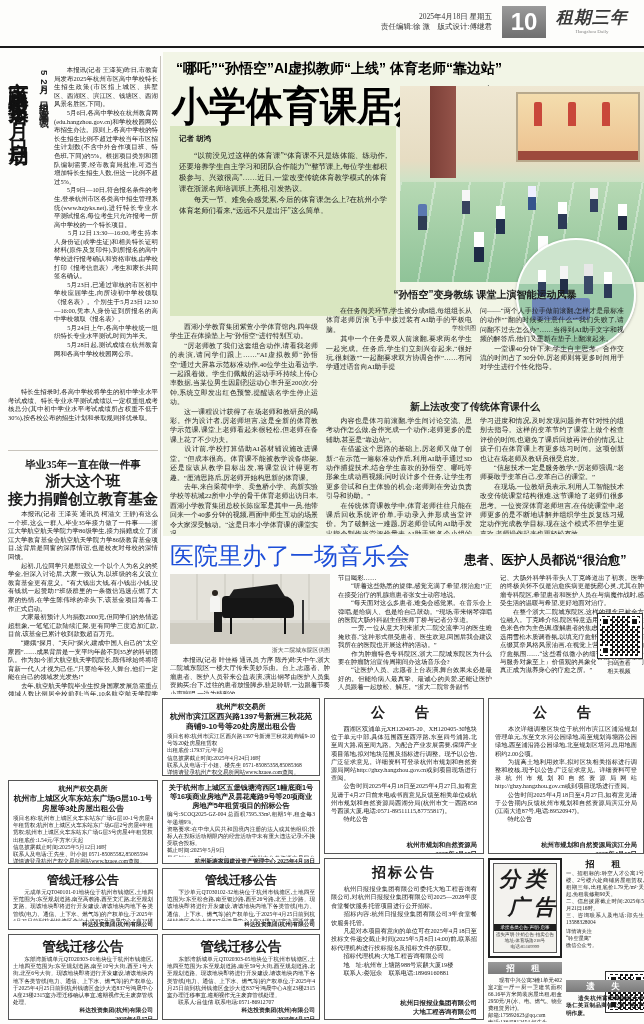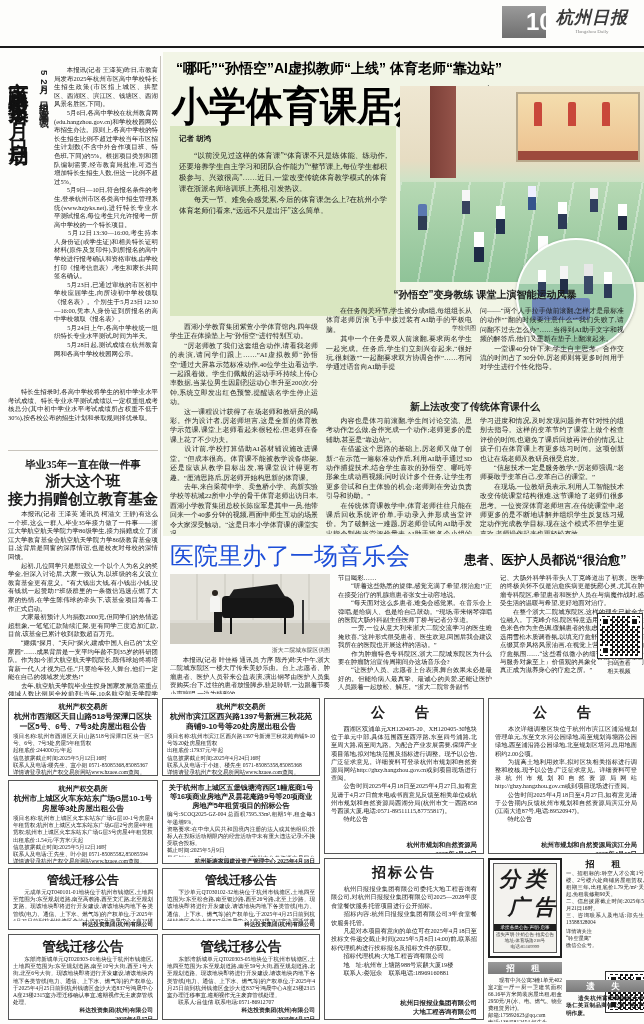--- a/index.html
+++ b/index.html
@@ -22,24 +22,28 @@
   .qr:before,.qr:after,.qr .f3{content:"";position:absolute;width:9px;height:9px;
       background:#151515;box-shadow:inset 0 0 0 2px #fff,inset 0 0 0 3.5px #151515;}
   .qr:before{left:1px;top:1px;} .qr:after{right:1px;top:1px;} .qr .f3{left:1px;bottom:1px;}
   .fig{display:inline-block;border-radius:2px 2px 0 0;}
 </style>
 </head>
 <body>
 
 <div id="page">
 
-  <div class="abs sans" style="right:98px;top:6px;width:20px;height:32px;background:linear-gradient(180deg,#9a9a9a,#6f6f6f);
-       color:#fff;font-size:24px;font-weight:bold;text-align:center;line-height:32px;padding-left:24px;">10</div>
+  <div class="abs rt" style="right:152px;top:12px;width:200px;font-size:7.5px;line-height:10px;color:#333;">
+    <div>2025年4月18日 星期五</div>
+    <div>责任编辑:徐 溦　版式设计:傅继君</div>
+  </div>
+  <div class="abs sans" style="right:98px;top:6px;width:44px;height:32px;background:linear-gradient(180deg,#9a9a9a,#6f6f6f);
+       color:#fff;font-size:24px;font-weight:bold;text-align:center;line-height:32px;">10</div>
   <div class="abs" style="right:10px;top:6px;width:84px;text-align:center;">
-    <div style="font-size:17px;font-weight:bold;font-style:italic;color:#3a3a3a;letter-spacing:1px;">杭州日报</div>
+    <div style="font-size:17px;font-weight:bold;font-style:italic;color:#3a3a3a;letter-spacing:1px;">租期三年</div>
     <div style="font-size:5px;color:#888;">Hangzhou Daily</div>
   </div>
   <div class="abs" style="left:0;top:46px;width:644px;height:2px;background:#1b1b1b;"></div>
 
   <div class="abs vrule" style="left:160px;top:56px;height:634px;"></div>
 
   <div class="abs sans" style="left:6px;top:66px;height:330px;writing-mode:vertical-rl;font-size:20px;font-weight:900;letter-spacing:3px;color:#111;">市区高中特长生报名5月9日启动</div>
   <div class="abs sans" style="left:37px;top:70px;height:230px;writing-mode:vertical-rl;font-size:9.5px;font-weight:bold;letter-spacing:2px;color:#222;">5月24日组织专业水平测试</div>
   <div class="abs t body-s" style="left:54px;top:66px;width:104px;height:318px;">　　本报讯(记者 王泽英)昨日,市教育局发布2025年杭州市区高中学校特长生招生政策(市区指上城区、拱墅区、西湖区、滨江区、钱塘区、西湖风景名胜区,下同)。
 　　5月6日,各高中学校在杭州教育网(edu.hangzhou.gov.cn)和学校校园网公布招生办法。原则上,各高中学校的特长生招生比例不超过学校当年市区招生计划数(不含中外合作项目班、特色班,下同)的5%。根据项目类别和团队编制需要,经市教育局批准,可适当增加特长生招生人数,但这一比例不超过5%。
@@ -143,29 +147,20 @@
 　　作为肿瘤特色专科院区,浙大二院城东院区为什么要在肿瘤防治宣传周期间办这场音乐会?
 　　“让医护人员、志愿者上台表演,舞台效果未必是最好的。但能给病人最真挚、最诚心的关爱,还能让医护人员跟着一起放松、解压。”浙大二院常务副书</div>
   <div class="abs t" style="left:500px;top:574px;width:144px;height:120px;font-size:6.4px;line-height:8.4px;">记、大肠外科学科带头人丁克峰道出了初衷。医学的终极关怀不仅是治愈疾病更是抚慰心灵,尤其在肿瘤专科院区,希望患者和医护人员在与病魔作战时,感受生活的温暖与希望,更好地面对治疗。
 　　在整个浙大二院城东院区,这样的理念已被全方位融入。丁克峰介绍,院区特意选用原自大地的中性色米色作为主色调,缓解患者的焦虑情绪;卫生间精心选用雪松木质调香氛,以填充疗愈舒缓患者情绪;墙面点缀莫奈风格风景油画,在视觉上营造出宁静致远的疗愈氛围……“这些看似微小的细节,实则是『患者与服务对象至上』价值观的具象化呈现,让医疗空间真正成为滋养身心的疗愈之所。”</div>
   <div class="abs qr" style="left:598px;top:614px;width:40px;height:40px;">
       <div class="f3"></div>
     </div>
   <div class="abs ctr" style="left:596px;top:660px;width:46px;font-size:5.8px;line-height:7.5px;background:#fdfdfb;white-space:pre-line;">扫码查看
 相关视频</div>
 
-  <div class="abs box" style="left:8px;top:698px;width:150px;height:78px;">
-    <div class="boxtitle" style="font-size:7px;">杭州产权交易所</div>
-    <div class="boxtitle" style="font-size:7.8px;line-height:9.5px;">杭州市西湖区天目山路518号深潭口区块一区5号、6号、7号3处房屋出租公告</div>
-    <div class="t body-xs" style="margin-top:2px;height:42px;">项目名称:杭州市西湖区天目山路518号深潭口区块一区5号、6号、7号3处房屋5年租赁权
-起租底价:244000元/年起
-信息披露截止时间:2025年5月12日16时
-联系人及电话:楼先生、宣小姐 0571-85085368,85085367
-详情请登录杭州产权交易所网站www.hzaee.com查阅。</div>
-  </div>
   <div class="abs box" style="left:8px;top:780px;width:150px;height:84px;">
     <div class="boxtitle" style="font-size:7px;">杭州产权交易所</div>
     <div class="boxtitle" style="font-size:7.8px;line-height:9.5px;">杭州市上城区火车东站东广场G层10-1号房屋等3处房屋出租公告</div>
     <div class="t body-xs" style="margin-top:2px;height:48px;">项目名称:杭州市上城区火车东站东广场G层10-1号房屋4年租赁权;杭州市上城区火车东站东广场G层2号房屋4年租赁权;杭州市上城区火车东站东广场G层3号房屋4年租赁权
 出租底价:1.54元/平方米/天起
 信息披露截止时间:2025年5月12日16时
 联系人及电话:王先生、叶小姐 0571-85085582,85085594
 详情请登录杭州产权交易所网站www.hzaee.com查阅。</div>
   </div>
   <div class="abs box" style="left:8px;top:868px;width:150px;height:62px;">

